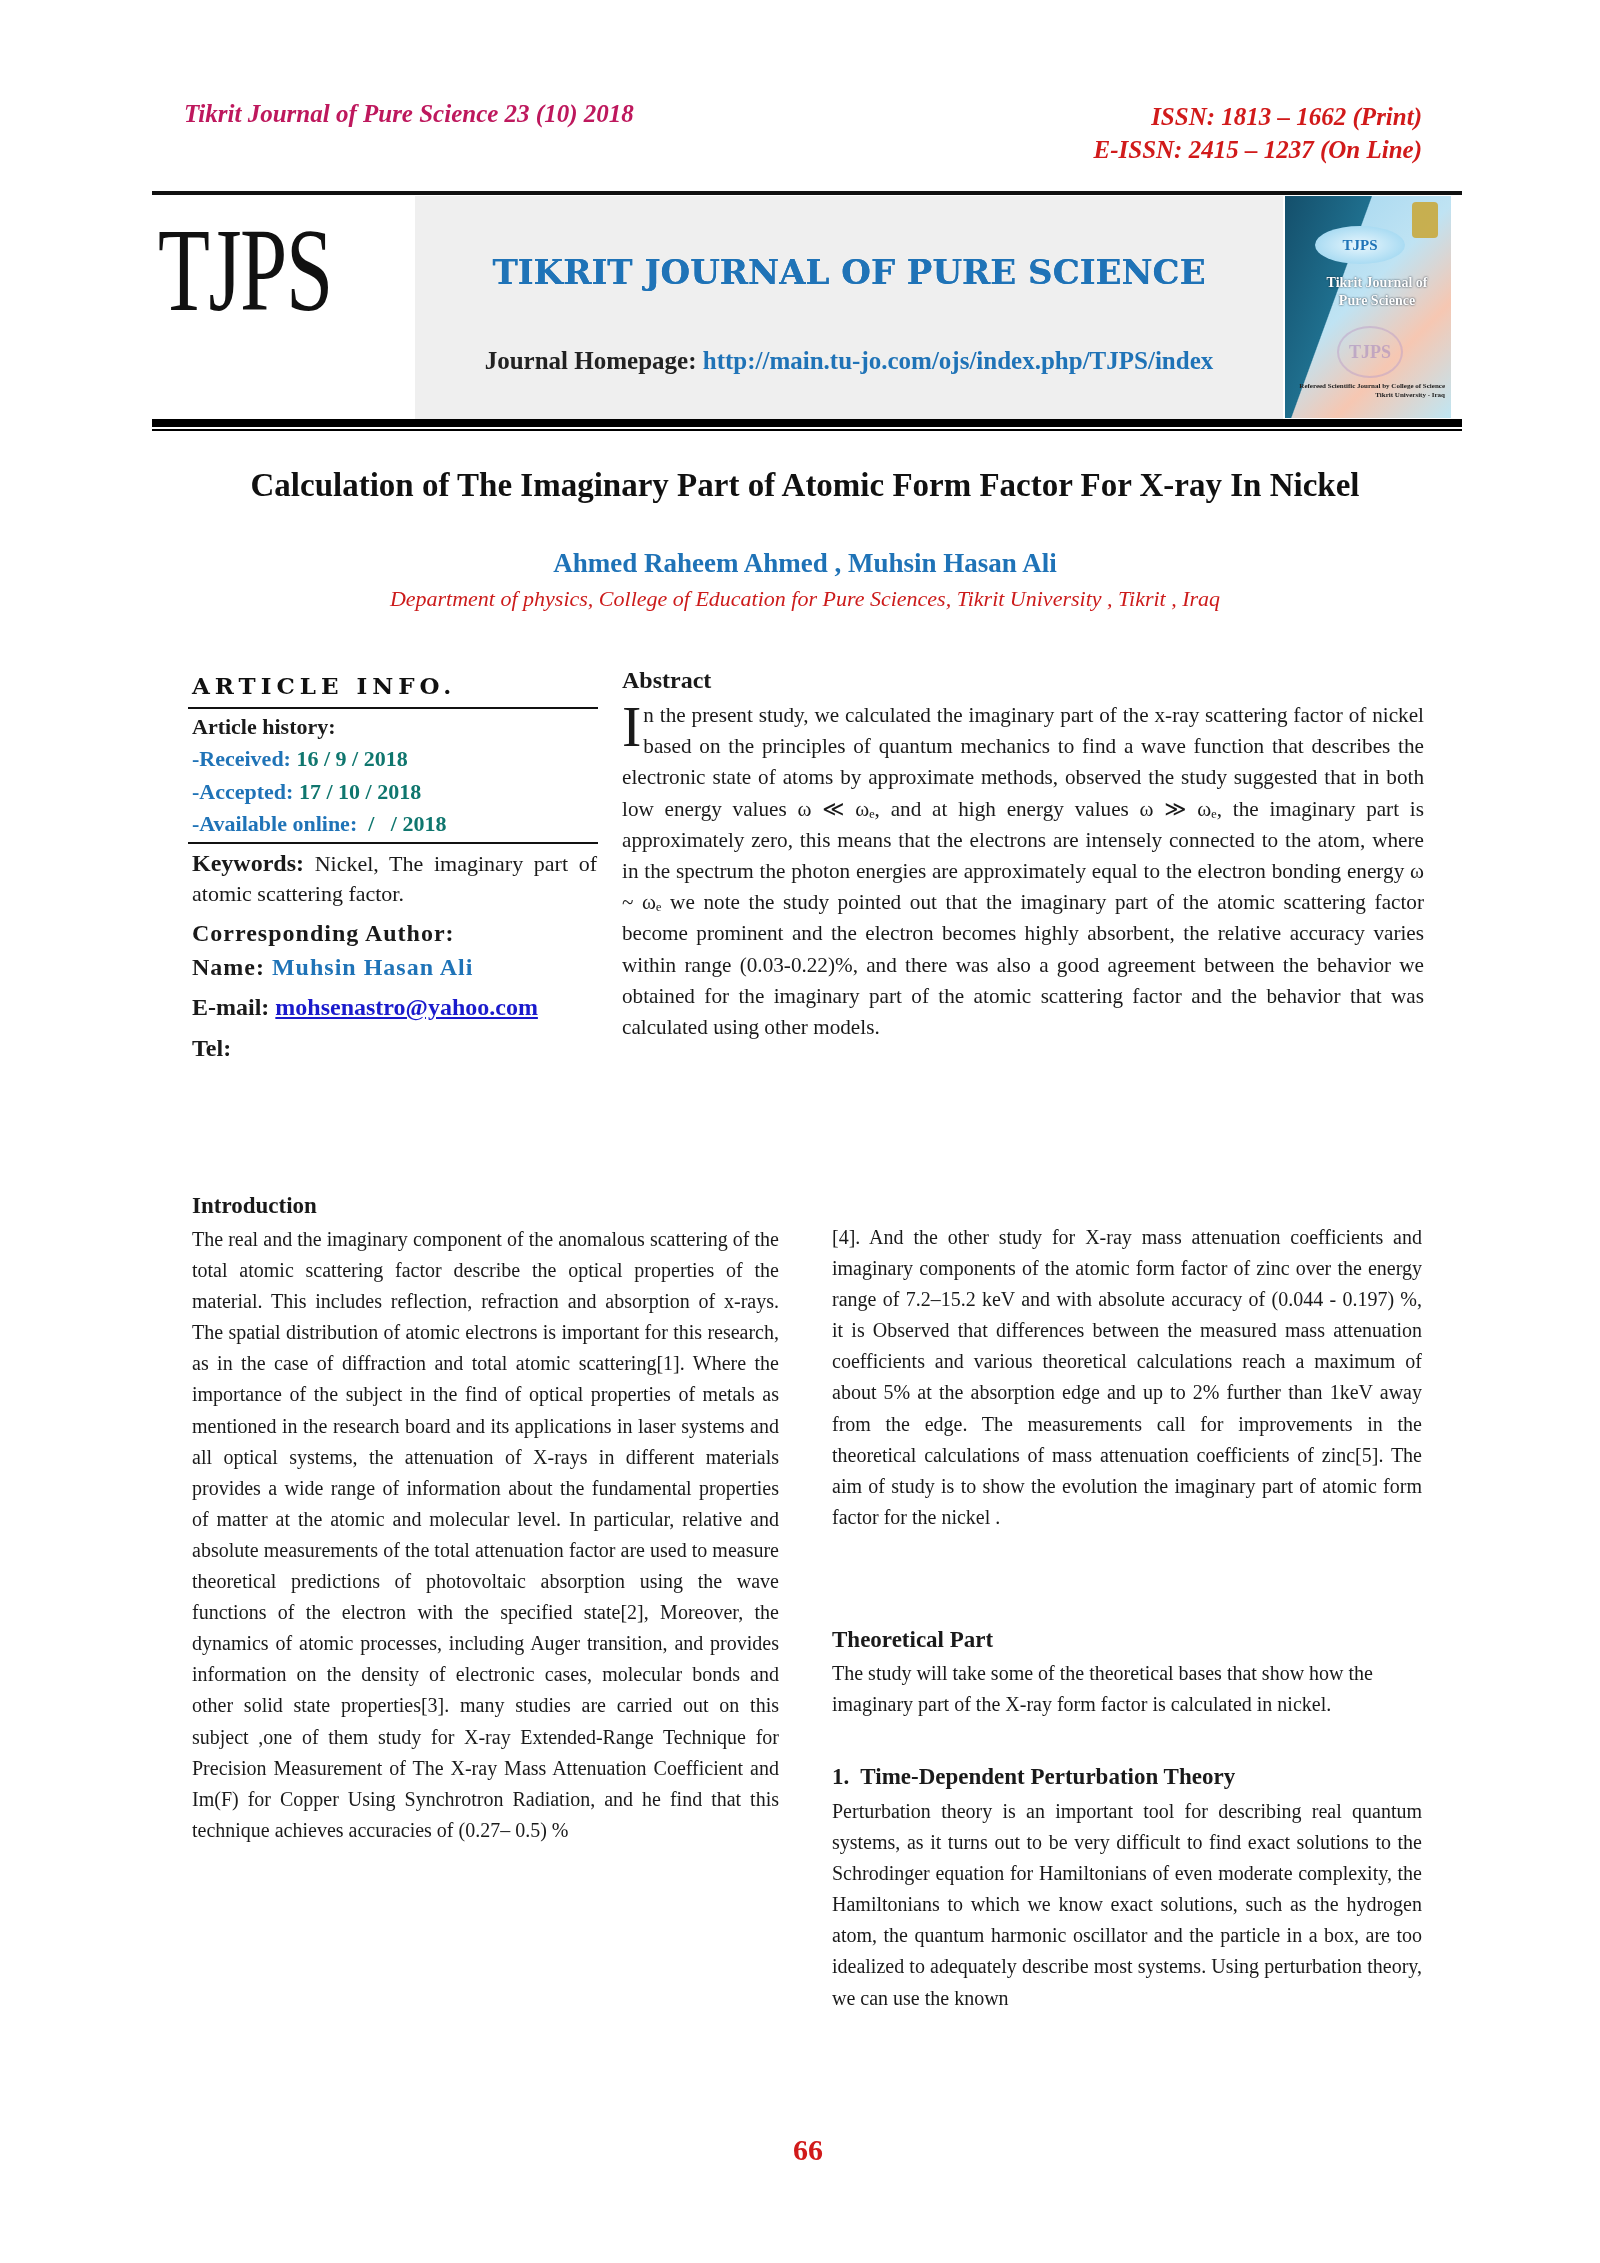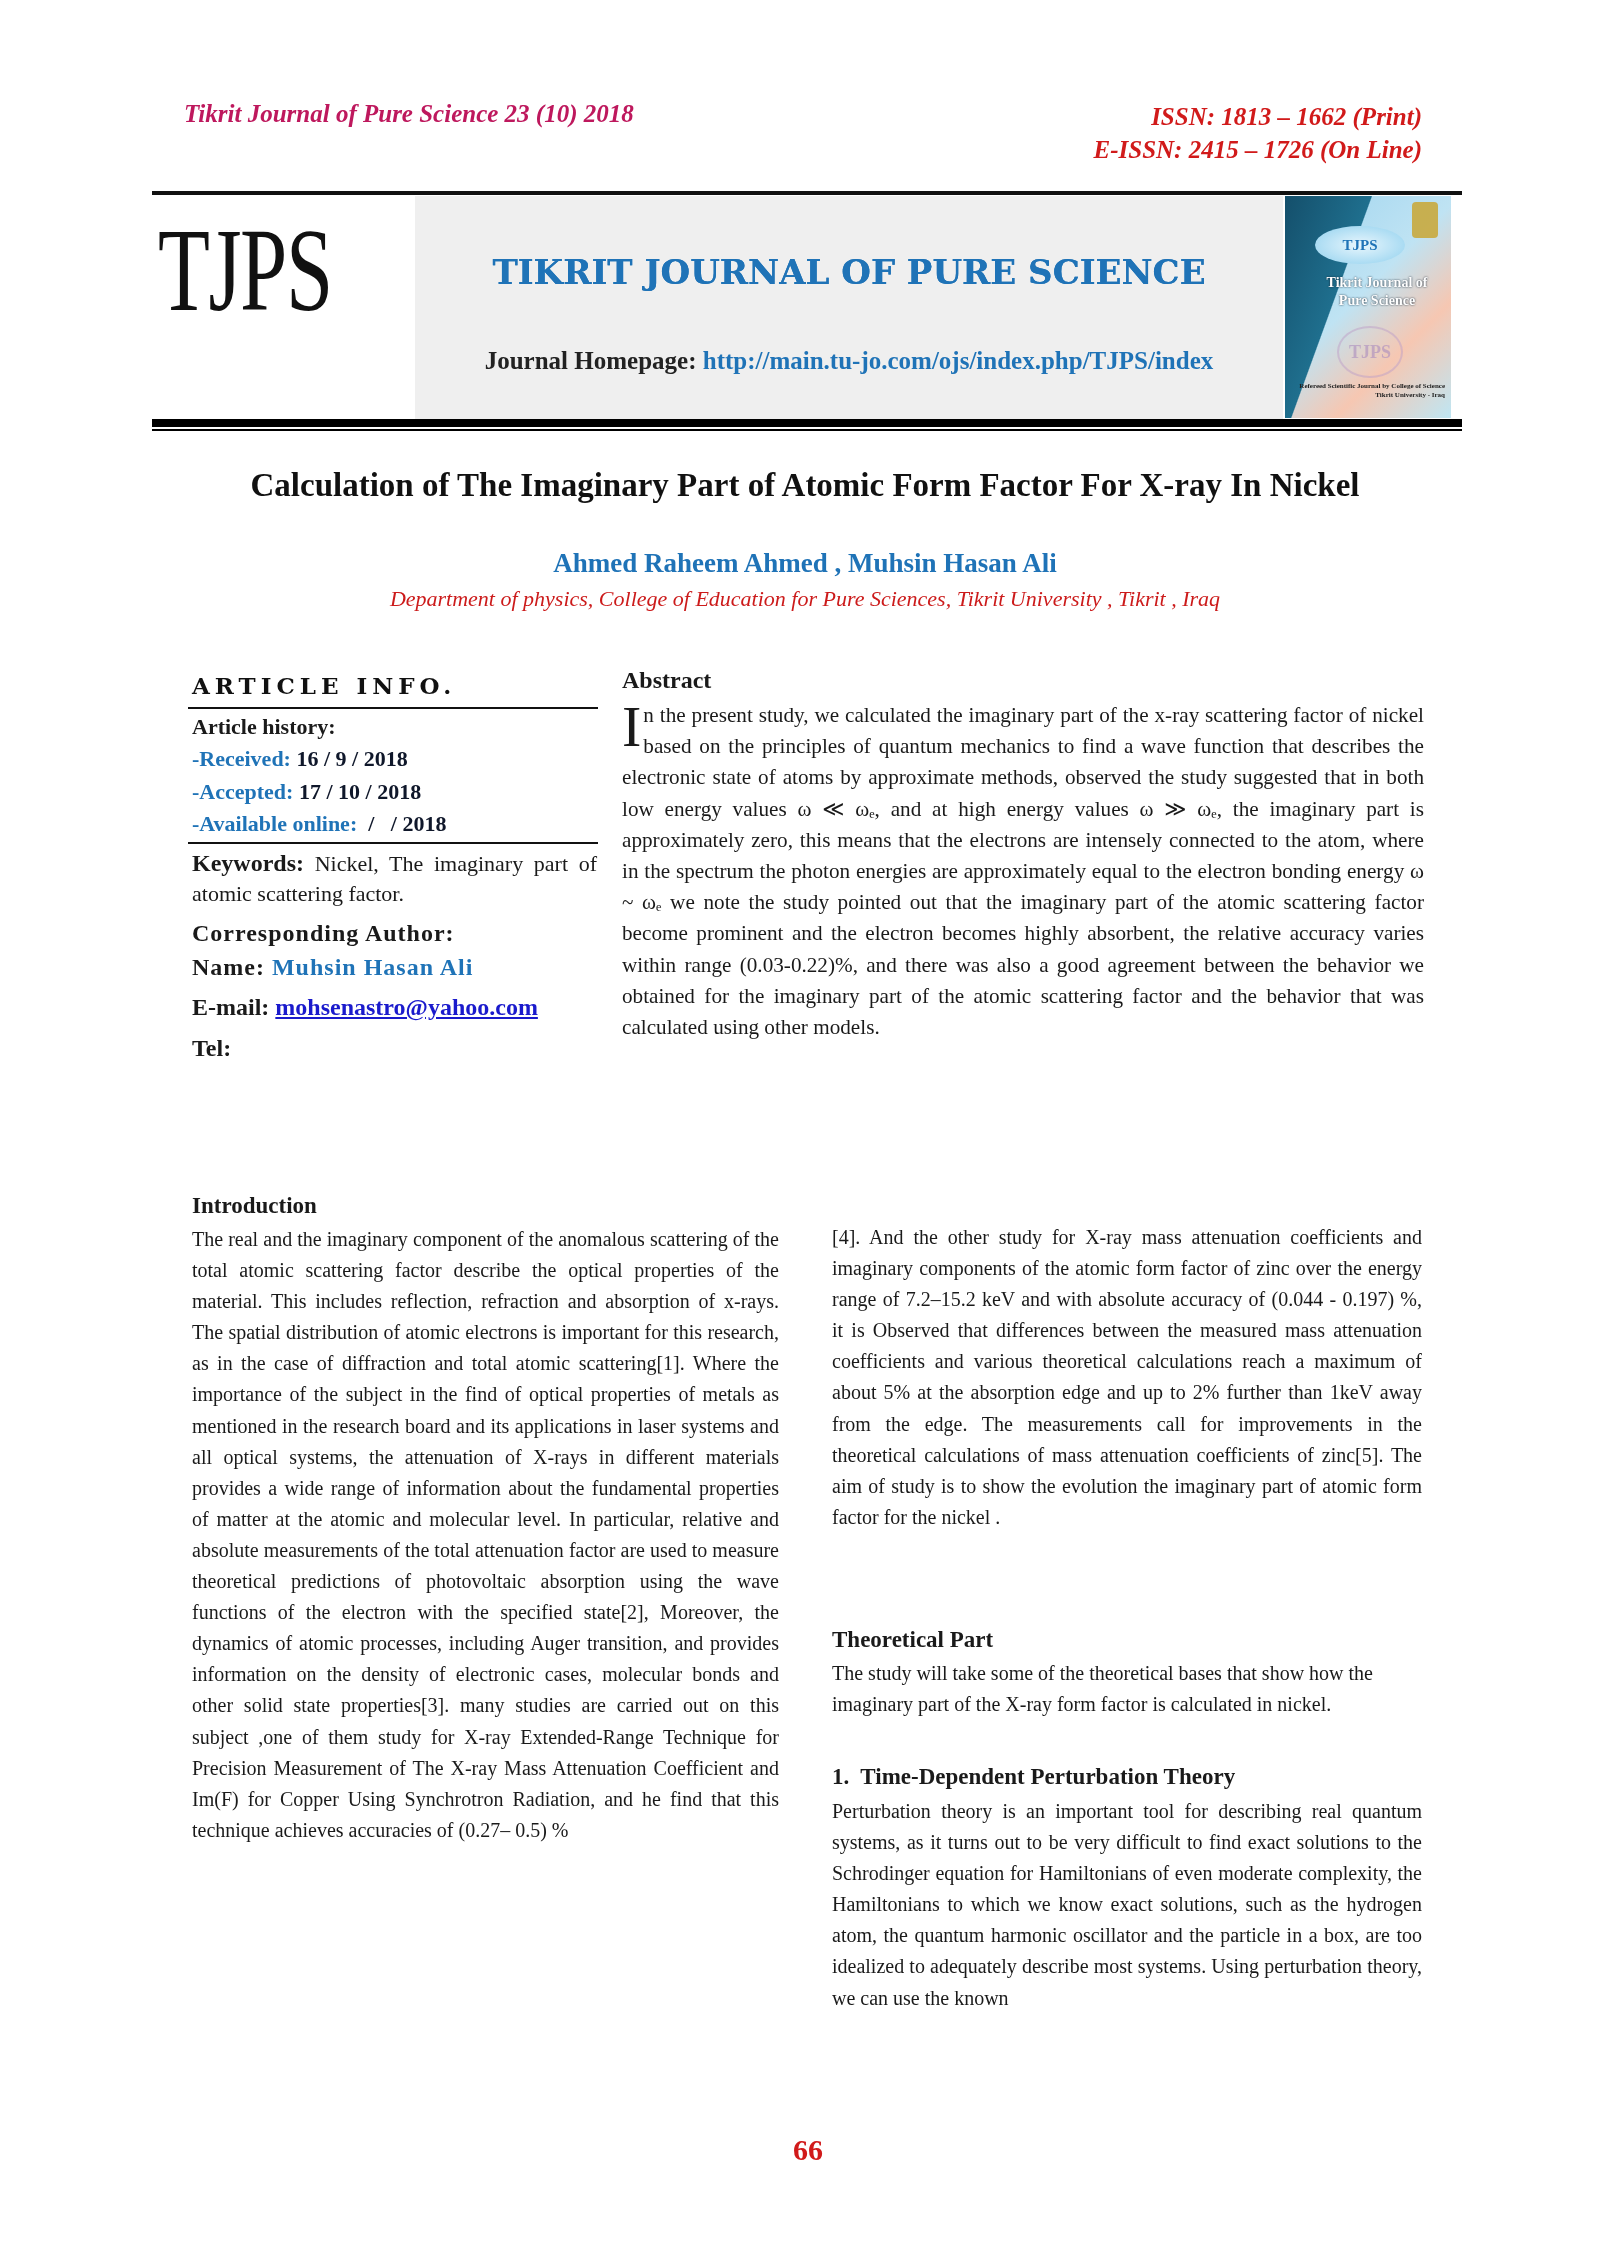--- a/index.html
+++ b/index.html
@@ -36,21 +36,21 @@
   
   .paper-title { left:150px; top:465px; width:1310px; text-align:center; font-size:33px; font-weight:bold; line-height:40px; color:#111; }
   .authors { left:150px; top:548px; width:1310px; text-align:center; font-size:27px; font-weight:bold; color:#1f73b7; }
   .affil { left:150px; top:586px; width:1310px; text-align:center; font-size:22px; font-style:italic; color:#cc1b1b; }
 
   
   .ai-head { left:192px; top:672px; font-family:"DejaVu Serif", serif; font-size:23px; font-weight:bold; letter-spacing:5px; color:#111; }
   .ai-rule1 { left:188px; top:707px; width:410px; height:2px; background:#111; }
   .ai-hist { left:192px; top:714px; font-size:22px; font-weight:bold; }
   .ai-row { left:192px; font-size:22px; font-weight:bold; color:#1f73b7; }
-  .ai-row .v { color:#0f172a; }
+  .ai-row .v { color:#0f766e; }
   .ai-rule2 { left:188px; top:842px; width:410px; height:2px; background:#111; }
   .kw { left:192px; top:848px; width:405px; font-size:22px; line-height:30px; text-align:justify; }
   .kw b { font-size:24px; }
   .corr { left:192px; top:920px; font-size:24px; font-weight:bold; letter-spacing:1px; }
   .namerow { left:192px; top:954px; font-size:24px; font-weight:bold; letter-spacing:1px; }
   .namerow span.v { color:#1f73b7; }
   .emailrow { left:192px; top:994px; font-size:24px; font-weight:bold; }
   .emailrow a { color:#1a1acc; text-decoration:underline; }
   .telrow { left:192px; top:1035px; font-size:24px; font-weight:bold; }
 
@@ -71,21 +71,21 @@
   .tdp-body { left:832px; top:1796px; width:590px; }
 
   .page-num { left:0; top:2133px; width:1600px; text-align:center; font-size:30px; font-weight:bold; color:#d11a1a;padding-left:8px; }
 </style>
 </head>
 <body>
 
 <div class="abs run-left">Tikrit Journal of Pure Science 23 (10) 2018</div>
 <div class="abs run-right">
   <div>ISSN: 1813 – 1662 (Print)</div>
-  <div>E-ISSN: 2415 – 1726 (On Line)</div>
+  <div>E-ISSN: 2415 – 1237 (On Line)</div>
 </div>
 
 <div class="abs rule-top"></div>
 <div class="abs banner-band"></div>
 <div class="abs tjps-logo">TJPS</div>
 <div class="abs banner-title">TIKRIT JOURNAL OF PURE SCIENCE</div>
 <div class="abs homepage">
   <span>Journal Homepage:</span>
   <a>http://main.tu-jo.com/ojs/index.php/TJPS/index</a>
 </div>

